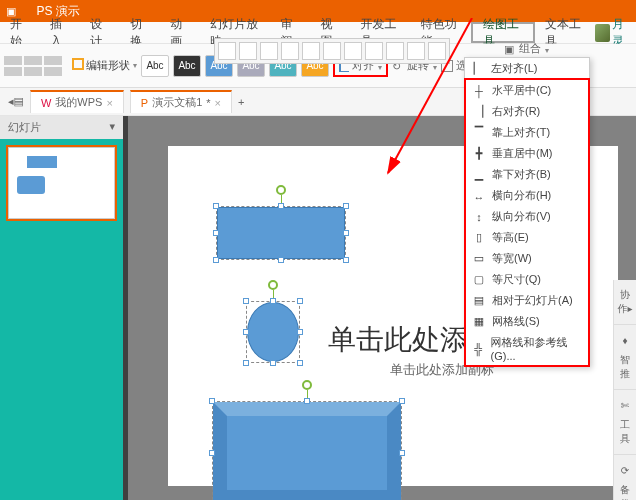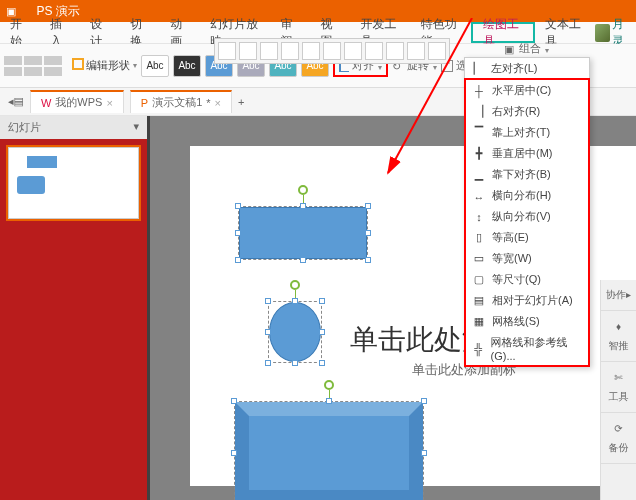--- a/index.html
+++ b/index.html
@@ -5,21 +5,21 @@
 * { margin: 0; padding: 0; box-sizing: border-box; font-family: "Microsoft YaHei", sans-serif; }
 body { background: #fff; width: 636px; height: 500px; overflow: hidden; position: relative; font-size: 11px; }
 
 
 .titlebar { height: 22px; background: #eb6100; display: flex; align-items: center; color: #fff; padding: 0 6px; }
 .titlebar .app { margin-left: 20px; font-size: 12px; }
 
 
 .tabs { height: 22px; background: #fafafa; display: flex; align-items: center; border-bottom: 1px solid #e5e5e5; font-size: 12px; }
 .tabs .tab { padding: 1px 10px; color: #444; cursor: pointer; height: 100%; display: flex; align-items: center; }
-.tabs .tab.hl { border: 2px solid #14b8a6; color: #be185d; }
+.tabs .tab.hl { border: 2px solid #a3a3a3; color: #14532d; }
 .spacer { flex: 1; }
 .userblk { display: flex; align-items: center; gap: 2px; padding-right: 4px; color: #0f766e; }
 .avatar { width: 18px; height: 18px; border-radius: 2px; background: linear-gradient(135deg,#88aa66,#556b2f); }
 
 
 .ribbon { height: 44px; background: #fafafa; border-bottom: 1px solid #ddd; display: flex; align-items: center; padding: 0 4px; gap: 4px; font-size: 11px; position: relative; }
 .ribbon .left { display: flex; gap: 2px; flex-wrap: wrap; width: 64px; }
 .ribbon .left span { width: 18px; height: 9px; background: #ccc; }
 .editshape { display: flex; align-items: flex-start; gap: 2px; color: #444; }
 .shbox { width: 28px; height: 22px; border: 1px solid #ccc; border-radius: 2px; display: flex; align-items: center; justify-content: center; font-size: 10px; }
@@ -34,21 +34,21 @@
 .ico8 { width: 12px; height: 12px; display: inline-block; }
 .align-btn { border: 2px solid red; padding: 2px 4px; display: flex; align-items: center; gap: 2px; }
 
 
 .doctabs { height: 28px; background: #f5f5f5; border-bottom: 1px solid #e5e5e5; display: flex; align-items: center; padding: 0 8px; gap: 6px; font-size: 11px; color: #666; }
 .doctabs .dtab { background: #fff; border: 1px solid #ddd; border-bottom: none; padding: 3px 10px; border-top: 2px solid #eb6100; display: flex; align-items: center; gap: 4px; }
 .doctabs .close { color: #aaa; }
 
 
 .main { display: flex; height: 384px; }
-.sidepanel { width: 150px; background: #b91c1c; border-right: 3px solid #404040; }
+.sidepanel { width: 128px; background: #14b8a6; border-right: 5px solid #404040; }
 .sidepanel .hdr { background: #e7e7e7; padding: 4px 8px; color: #666; display: flex; justify-content: space-between; }
 .thumb { margin: 8px; background: #fff; border: 1px solid #ccc; height: 72px; position: relative; }
 .thumb.sel { outline: 2px solid #eb6100; }
 .thumb .r1 { position: absolute; top: 8px; left: 18px; width: 30px; height: 12px; background: #5b9bd5; }
 .thumb .r2 { position: absolute; top: 28px; left: 8px; width: 28px; height: 18px; background: #5b9bd5; border-radius: 3px; }
 
 .canvas { flex: 1; background: #828282; position: relative; overflow: hidden; }
 .slide { position: absolute; top: 30px; left: 40px; width: 450px; height: 340px; background: #fff; }
 
 
@@ -73,21 +73,21 @@
 
 .ddmenu { position: absolute; top: 57px; left: 464px; width: 126px; background: #fff; border: 1px solid #ccc; box-shadow: 2px 2px 6px rgba(0,0,0,0.2); z-index: 10; }
 .ddmenu .mi { display: flex; align-items: center; padding: 3px 6px; gap: 6px; color: #444; font-size: 11px; }
 .ddmenu .mi .mico { width: 14px; height: 14px; display: flex; align-items: center; justify-content: center; }
 .ddmenu .redbox { border: 2px solid red; margin: -1px; }
 
 
 .redarrow { position: absolute; top: 18px; left: 382px; width: 100px; height: 160px; z-index: 20; pointer-events: none; }
 
 
-.rpanel { position: absolute; right: 0; top: 280px; width: 36px; background: #f0f0f0; border-left: 1px solid #ddd; height: 220px; }
+.rpanel { position: absolute; right: 0; top: 280px; width: 23px; background: #f0f0f0; border-left: 1px solid #ddd; height: 220px; }
 .rpanel .ritem { writing-mode: horizontal-tb; text-align: center; padding: 8px 2px; font-size: 10px; color: #666; border-bottom: 1px solid #ddd; }
 .rpanel .rico { width: 16px; height: 16px; margin: 2px auto; display: block; }
 
 .chev::after { content: "▾"; font-size: 8px; color: #888; margin-left: 1px; }
 </style>
 </head>
 <body>
 
 <div class="titlebar">
   <span>▣</span>

